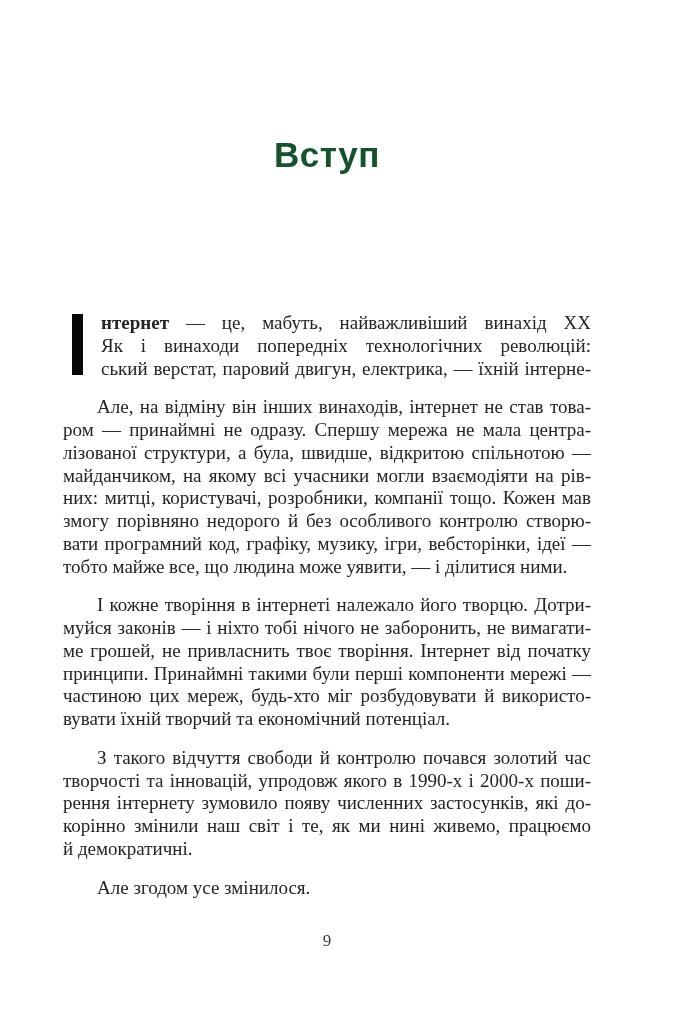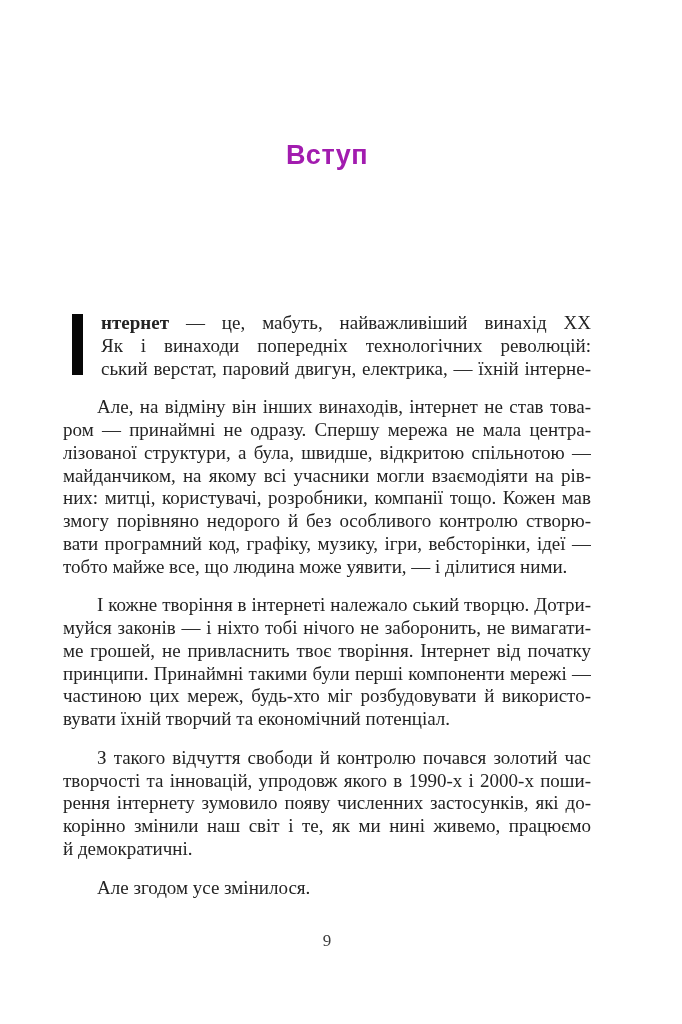--- a/index.html
+++ b/index.html
@@ -17,23 +17,23 @@
     background: #ffffff;
   }
   .chapter-title {
     position: absolute;
     left: 63px;
     top: 136px;
     width: 528px;
     text-align: center;
     font-family: "Liberation Sans", sans-serif;
     font-weight: bold;
-    font-size: 27px;
+    font-size: 35px;
     line-height: 38px;
-    color: #a21caf;
+    color: #14532d;
     letter-spacing: 0.5px;
   }
   .text-block {
     position: absolute;
     left: 63px;
     top: 312px;
     width: 528px;
     font-size: 19px;
     line-height: 22.75px;
     color: #242424;
@@ -91,21 +91,21 @@
           <div class="line indent">Але, на відміну він інших винаходів, інтернет не став това-</div>
           <div class="line">ром — принаймні не одразу. Спершу мережа не мала центра-</div>
           <div class="line">лізованої структури, а була, швидше, відкритою спільнотою —</div>
           <div class="line">майданчиком, на якому всі учасники могли взаємодіяти на рів-</div>
           <div class="line">них: митці, користувачі, розробники, компанії тощо. Кожен мав</div>
           <div class="line">змогу порівняно недорого й без особливого контролю створю-</div>
           <div class="line">вати програмний код, графіку, музику, ігри, вебсторінки, ідеї —</div>
           <div class="line last">тобто майже все, що людина може уявити, — і ділитися ними.</div>
         </div>
         <div class="para">
-          <div class="line indent">І кожне творіння в інтернеті належало ський творцю. Дотри-</div>
+          <div class="line indent">І кожне творіння в інтернеті належало його творцю. Дотри-</div>
           <div class="line">муйся законів — і ніхто тобі нічого не заборонить, не вимагати-</div>
           <div class="line">ме грошей, не привласнить твоє творіння. Інтернет від початку</div>
           <div class="line">принципи. Принаймні такими були перші компоненти мережі —</div>
           <div class="line">частиною цих мереж, будь-хто міг розбудовувати й використо-</div>
           <div class="line last">вувати їхній творчий та економічний потенціал.</div>
         </div>
         <div class="para">
           <div class="line indent">З такого відчуття свободи й контролю почався золотий час</div>
           <div class="line">творчості та інновацій, упродовж якого в 1990-х і 2000-х поши-</div>
           <div class="line">рення інтернету зумовило появу численних застосунків, які до-</div>

